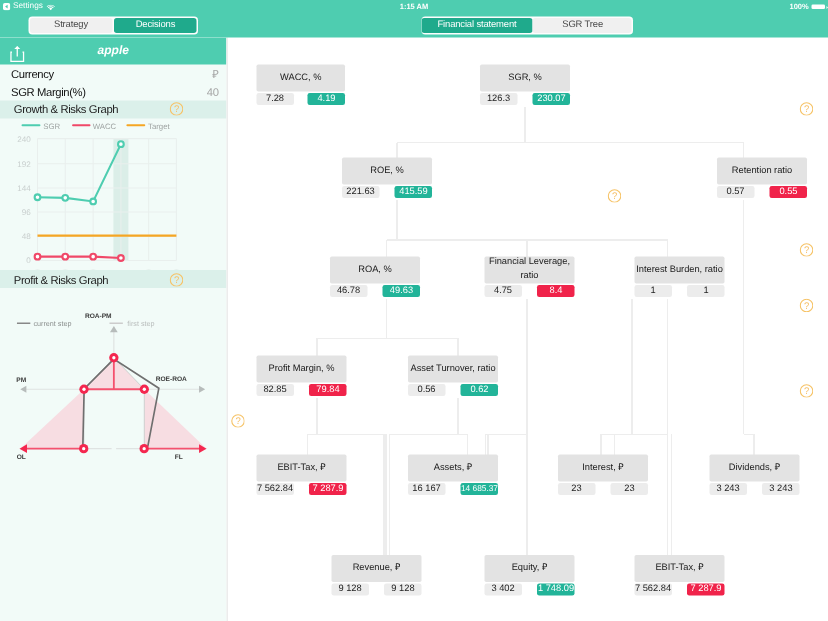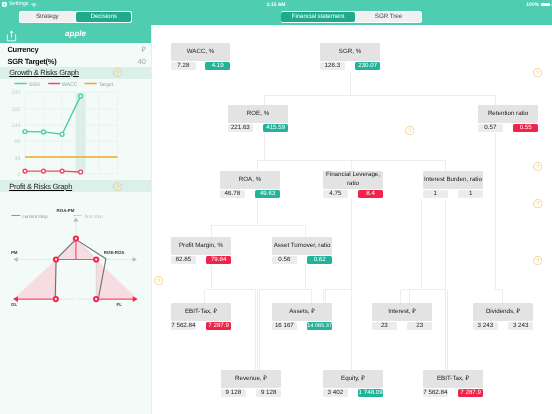--- a/index.html
+++ b/index.html
@@ -38,23 +38,23 @@
 .seg-r .opt:first-child{width:52.5%;}
 .seg-r .opt:last-child{width:47.5%;}
 
 
 .lpanel{position:absolute;left:0;top:25px;width:151px;height:389px;background:#f2fbf8;overflow:hidden;}
 .lp-head{position:absolute;left:0;top:0;width:151px;height:18px;background:#4ecdb0;}
 .lp-title{position:absolute;left:0;top:4px;width:151px;text-align:center;font-size:8px;font-weight:bold;color:#fff;line-height:10px;}
 .share-ic{position:absolute;left:6px;top:3.5px;}
 .rowline{position:absolute;left:0;width:151px;height:12px;display:flex;align-items:center;
   justify-content:space-between;padding:0 5.3px 0 7.4px;box-sizing:border-box;}
-.rowline .lab{font-size:7.5px;font-weight:bold;letter-spacing:-0.25px;color:#111;line-height:9px;text-align:center;}
+.rowline .lab{font-size:7.5px;font-weight:normal;letter-spacing:-0.25px;color:#111;line-height:9px;text-align:center;}
 .rowline .val{font-size:7.5px;letter-spacing:-0.25px;color:#a6a6a6;line-height:9px;}
-.sect{position:absolute;left:0;width:151px;height:12px;background:#dbf0ea;display:flex;align-items:center;text-decoration:underline;}
+.sect{position:absolute;left:0;width:151px;height:12px;background:#dbf0ea;display:flex;align-items:center;}
 .sect .t{font-size:7.5px;letter-spacing:-0.25px;color:#1d1d1d;margin-left:9.2px;line-height:9px;}
 .sect .helpc{position:absolute;left:113px;top:1.6px;}
 .helpc,.hlp{width:9.4px;height:9.4px;display:block;}
 .helpc svg,.hlp svg{display:block;}
 
 
 .rpanel{position:absolute;left:152px;top:25px;width:400px;height:389px;background:#fff;}
 .divider{position:absolute;left:151px;top:25px;width:1px;height:389px;background:#ececec;z-index:5;}
 .node{position:absolute;z-index:3;}
 .node .hdr{background:#e3e3e3;border-radius:1.2px;display:flex;align-items:center;justify-content:center;
@@ -246,21 +246,21 @@
           <text x="116.5" y="281.2">FL</text>
         </g>
       </g>
     </svg>
 
     <div class="rowline" style="top:18px;">
       <span class="lab">Currency</span>
       <span class="val">₽</span>
     </div>
     <div class="rowline" style="top:30.2px;">
-      <span class="lab">SGR Target(%)</span>
+      <span class="lab">SGR Margin(%)</span>
       <span class="val">40</span>
     </div>
 
     <div class="sect" style="top:41.5px;">
       <span class="t">Growth &amp; Risks Graph</span>
       <span class="helpc">
           <svg width="9.4" height="9.4" viewBox="0 0 20 20">
             <circle cx="10" cy="10" r="8.9" fill="none" stroke="#f6c367" stroke-width="1.6"></circle>
             <text x="10" y="14.8" text-anchor="middle" font-family="Liberation Sans,sans-serif" font-size="13.5" fill="#f6c06a">?</text>
           </svg>

